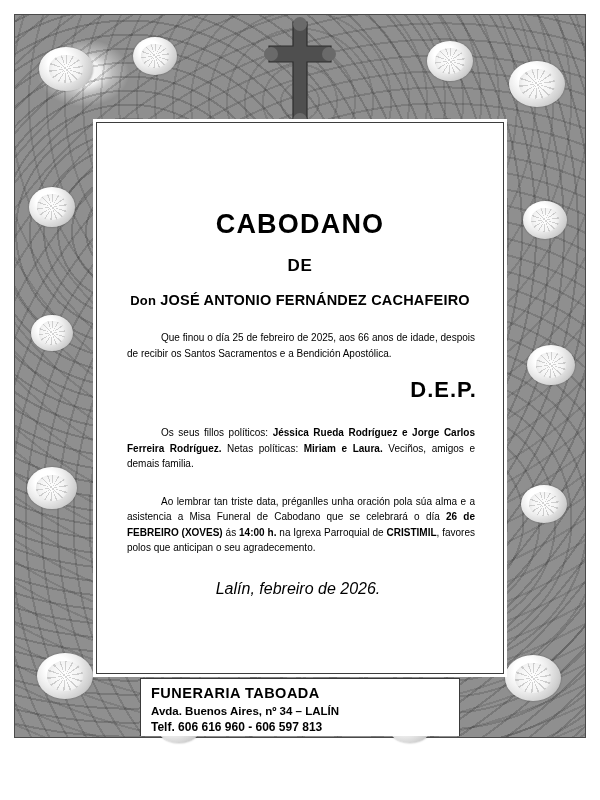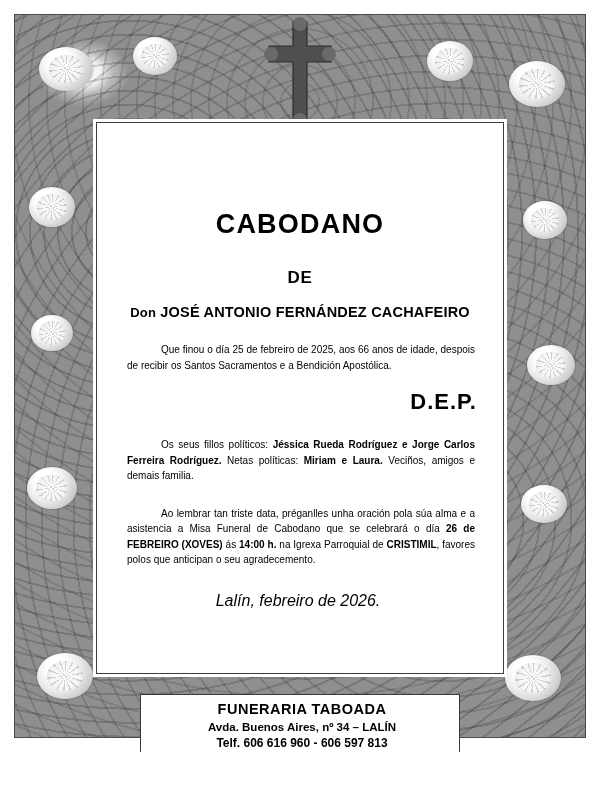--- a/index.html
+++ b/index.html
@@ -105,21 +105,21 @@
   }
   .title {
     font-size: 27px;
     font-weight: bold;
     letter-spacing: 1.2px;
     margin: 60px 0 0 0;
   }
   .de {
     font-size: 17px;
     font-weight: bold;
-    margin: 28px 0 0 0;
+    margin: 16px 0 0 0;
     letter-spacing: 0.6px;
   }
   .deceased {
     font-size: 14.5px;
     font-weight: bold;
     margin: 16px 0 0 0;
     letter-spacing: 0.2px;
   }
   .deceased .don { font-size: 13px; margin-top: 12px; }
 
@@ -142,22 +142,22 @@
     font-size: 16px;
     font-style: italic;
     margin: 24px 4px 0 0;
   }
 
   
   .footer {
     position: absolute;
     left: 140px;
     right: 140px;
-    bottom: 0px;
-    text-align: center;
+    bottom: 16px;
+    text-align: left;
     background: #ffffff;
     border: 1px solid #3a3a3a;
     border-bottom: none;
     padding: 6px 6px 2px 10px;
   }
   .footer-name {
     font-size: 14.5px;
     font-weight: bold;
     letter-spacing: 0.5px;
   }

